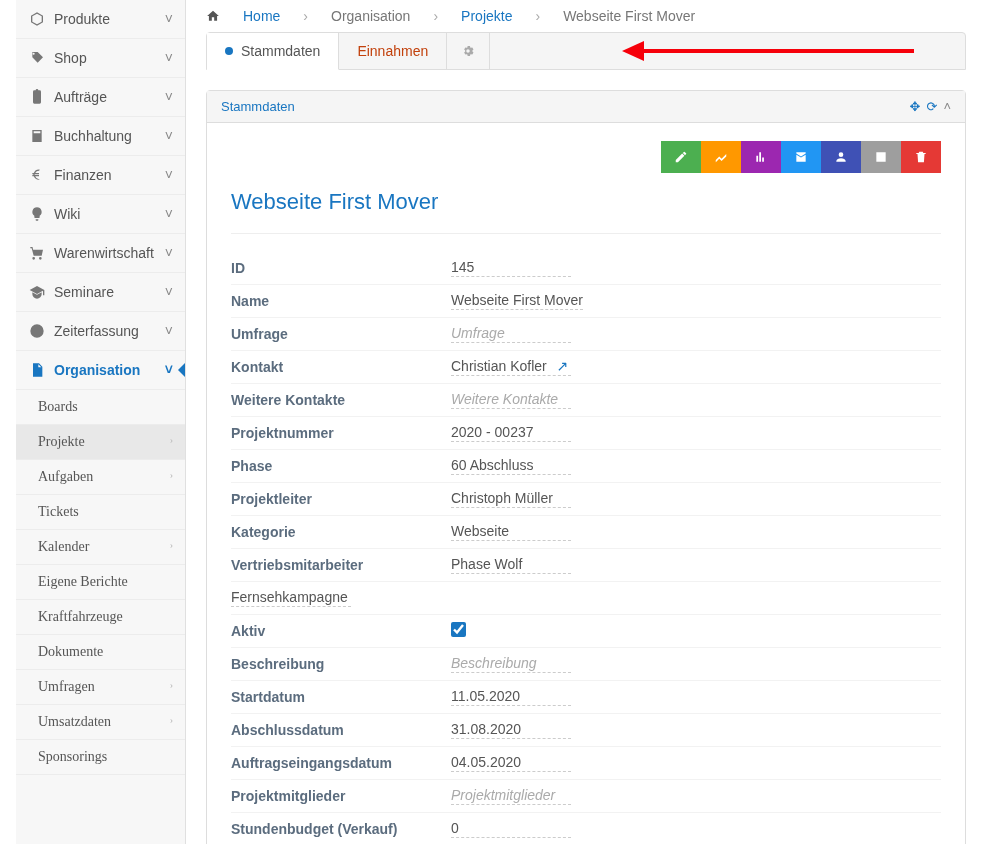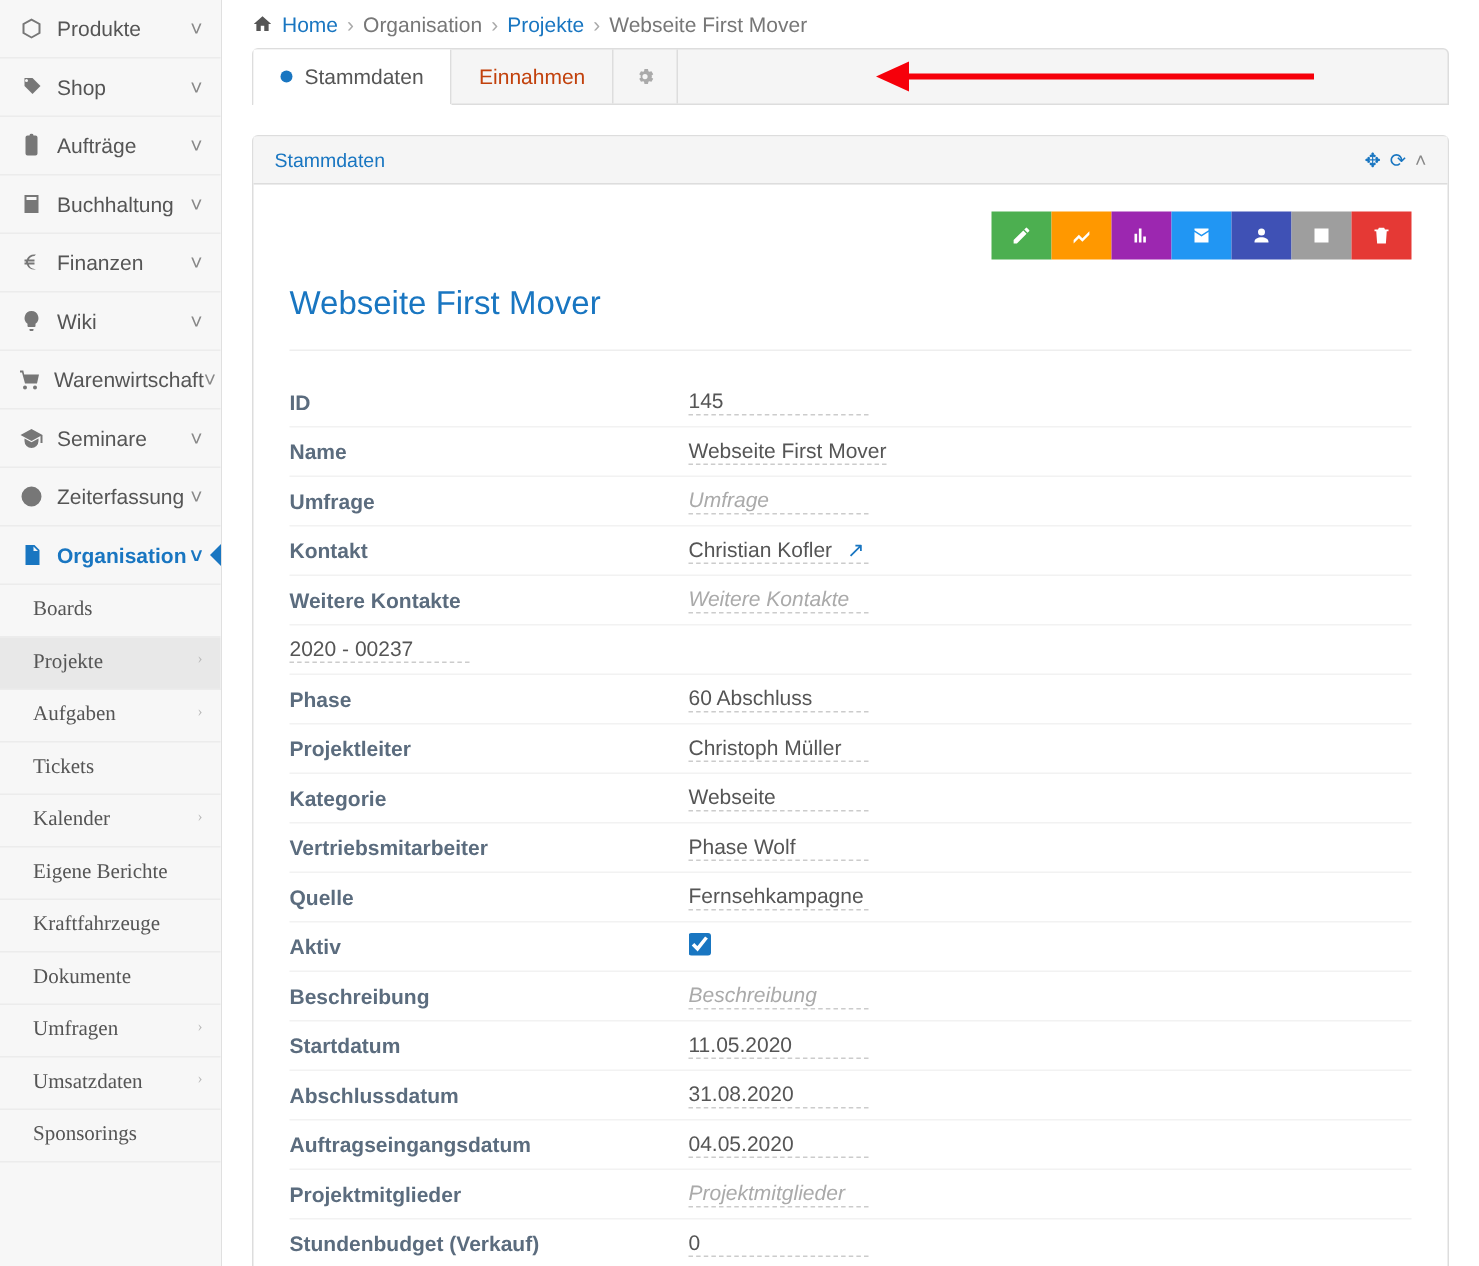--- a/index.html
+++ b/index.html
@@ -1,29 +1,29 @@
 <!DOCTYPE html>
 <html><head>
 <meta charset="utf-8">
 <style>
 * { box-sizing: border-box; margin: 0; padding: 0; }
 body { font-family: -apple-system, BlinkMacSystemFont, "Segoe UI", Helvetica, Arial, sans-serif; font-size: 14px; color: #555; background: #fff; width: 986px; height: 844px; overflow: hidden; }
 .layout { display: flex; height: 100%; }
-.sidebar { width: 148px; background: #f7f7f7; border-right: 1px solid #e0e0e0; flex-shrink: 0; overflow-y: auto; }
+.sidebar { width: 170px; background: #f7f7f7; border-right: 1px solid #e0e0e0; flex-shrink: 0; overflow-y: auto; margin-left: 16px; }
 .nav-item { display: flex; align-items: center; padding: 10px 12px; cursor: pointer; font-size: 14px; color: #555; border-bottom: 1px solid #ececec; }
 .nav-item .icon { width: 18px; height: 18px; margin-right: 8px; display: inline-flex; align-items: center; justify-content: center; }
 .nav-item .chev { margin-left: auto; color: #888; }
 .nav-item.active { color: #1976c1; font-weight: 600; position: relative; }
 .nav-item.active .chev { color: #1976c1; }
 .nav-item.active::after { content: ''; position: absolute; right: -1px; top: 50%; transform: translateY(-50%); width: 0; height: 0; border-top: 8px solid transparent; border-bottom: 8px solid transparent; border-right: 8px solid #1976c1; }
 .sub-item { padding: 9px 12px 9px 22px; font-size: 14px; color: #555; cursor: pointer; border-bottom: 1px solid #ececec; position: relative; font-family: Liberation Serif, serif; }
 .sub-item.selected { background: #e8e8e8; }
 .sub-item .caret { position: absolute; right: 12px; color: #bbb; font-size: 10px; }
 .main { flex: 1; display: flex; flex-direction: column; background: #fff; overflow: hidden; }
-.breadcrumb { padding: 8px 20px; display: flex; align-items: center; gap: 6px; font-size: 14px; color: #777; }
+.breadcrumb { padding: 8px 20px; display: flex; align-items: center; gap: 23px; font-size: 14px; color: #777; }
 .breadcrumb a { color: #1976c1; text-decoration: none; }
 .breadcrumb .sep { color: #aaa; }
 .tabs-row { position: relative; display: flex; align-items: stretch; border-bottom: 1px solid #ddd; margin: 0 20px; background: #f5f5f5; border-top: 1px solid #ddd; border-left: 1px solid #ddd; border-right: 1px solid #ddd; border-top-left-radius: 4px; border-top-right-radius: 4px; }
 .tab { padding: 10px 18px; cursor: pointer; border-right: 1px solid #ddd; font-size: 14px; color: #c2410c; display: flex; align-items: center; gap: 8px; }
 .tab.active { background: #fff; color: #555; border-bottom: 1px solid #fff; margin-bottom: -1px; }
 .tab.active .dot { width: 8px; height: 8px; background: #1976c1; border-radius: 50%; display: inline-block; }
 .tab.gear { padding: 10px 14px; color: #aaa; }
 .arrow-annotation { position: absolute; left: 415px; top: 50%; transform: translateY(-50%); display: flex; align-items: center; pointer-events: none; z-index: 10; }
 .arrow-head { width: 0; height: 0; border-top: 10px solid transparent; border-bottom: 10px solid transparent; border-right: 22px solid #f6000a; }
 .arrow-shaft { width: 270px; height: 4px; background: #f6000a; }
@@ -31,21 +31,21 @@
 .panel { border: 1px solid #ddd; border-radius: 4px; }
 .panel-header { background: #f5f5f5; border-bottom: 1px solid #ddd; padding: 8px 14px; display: flex; align-items: center; font-size: 13px; color: #1976c1; }
 .panel-tools { margin-left: auto; display: flex; gap: 6px; color: #888; }
 .panel-tools span { cursor: pointer; }
 .panel-body { padding: 18px 24px; }
 .action-bar { display: flex; justify-content: flex-end; gap: 0; margin-bottom: 16px; }
 .action-btn { width: 40px; height: 32px; display: flex; align-items: center; justify-content: center; color: #fff; cursor: pointer; }
 .action-btn svg { width: 14px; height: 14px; fill: #fff; }
 .project-title { font-size: 22px; color: #1976c1; font-weight: 400; margin-bottom: 18px; }
 .divider { border: none; border-top: 1px solid #eee; margin-bottom: 18px; }
-.field-row { display: flex; padding: 7px 0; border-bottom: 1px solid #f2f2f2; align-items: center; gap: 46px; }
+.field-row { display: flex; padding: 7px 0; border-bottom: 1px solid #f2f2f2; align-items: center; }
 .field-label { width: 220px; font-weight: 600; color: #5b6c7e; font-size: 14px; flex-shrink: 0; }
 .field-value { flex: 1; font-size: 14px; color: #555; border-bottom: 1px dashed #ccc; padding-bottom: 1px; display: inline-block; min-width: 120px; }
 .field-value.placeholder { color: #aaa; font-style: italic; }
 .field-value .ext-icon { color: #1976c1; margin-left: 6px; }
 .checkbox { width: 15px; height: 15px; accent-color: #1976c1; }
 svg { display: block; }
 </style>
 </head>
 <body>
 
@@ -255,40 +255,40 @@
               </div>
               <div class="field-row">
                 <div class="field-label">Kontakt</div>
                 <div style="flex:1"><span class="field-value">Christian Kofler <span class="ext-icon">↗</span></span></div>
               </div>
               <div class="field-row">
                 <div class="field-label">Weitere Kontakte</div>
                 <div style="flex:1"><span class="field-value placeholder">Weitere Kontakte</span></div>
               </div>
               <div class="field-row">
+                <div class="field-label">Projektnummer</div>
                 <div style="flex:1"><span class="field-value">2020 - 00237</span></div>
               </div>
               <div class="field-row">
                 <div class="field-label">Phase</div>
                 <div style="flex:1"><span class="field-value">60 Abschluss</span></div>
               </div>
               <div class="field-row">
                 <div class="field-label">Projektleiter</div>
                 <div style="flex:1"><span class="field-value">Christoph Müller</span></div>
               </div>
               <div class="field-row">
                 <div class="field-label">Kategorie</div>
                 <div style="flex:1"><span class="field-value">Webseite</span></div>
               </div>
               <div class="field-row">
                 <div class="field-label">Vertriebsmitarbeiter</div>
                 <div style="flex:1"><span class="field-value">Phase Wolf</span></div>
               </div>
               <div class="field-row">
-                <div class="field-label">Quelle</div>
                 <div style="flex:1"><span class="field-value">Fernsehkampagne</span></div>
               </div>
               <div class="field-row">
                 <div class="field-label">Aktiv</div>
                 <div style="flex:1"><input type="checkbox" class="checkbox" checked="" style=""></div>
               </div>
               <div class="field-row">
                 <div class="field-label">Beschreibung</div>
                 <div style="flex:1"><span class="field-value placeholder">Beschreibung</span></div>
               </div>

